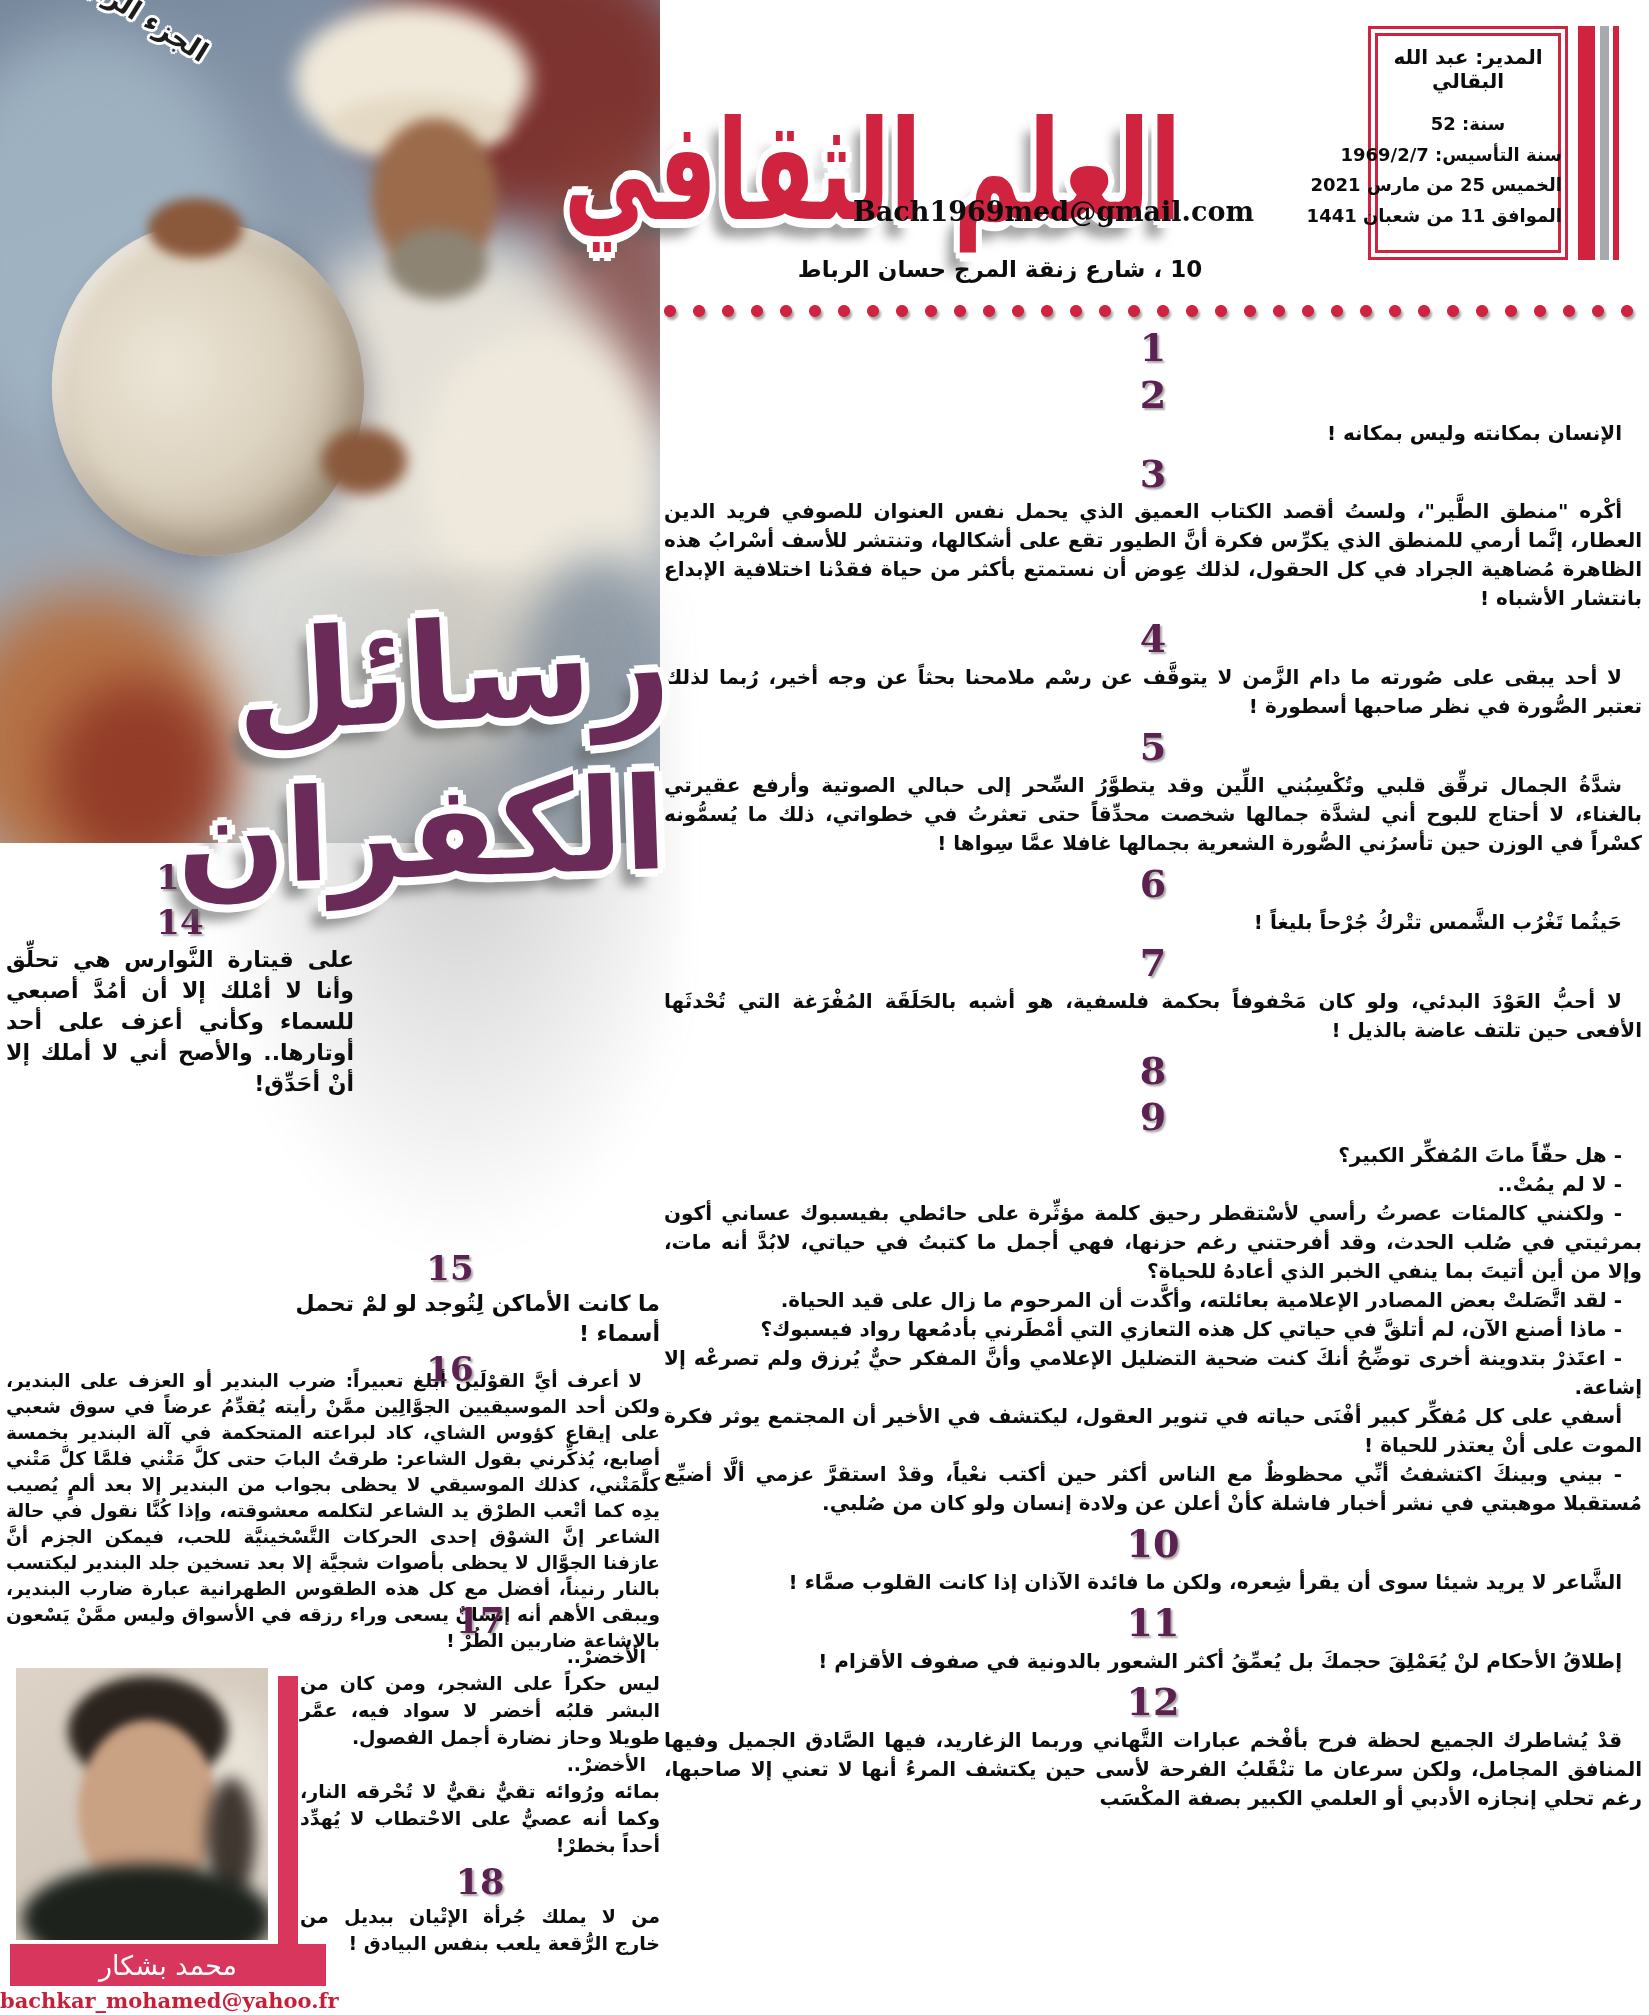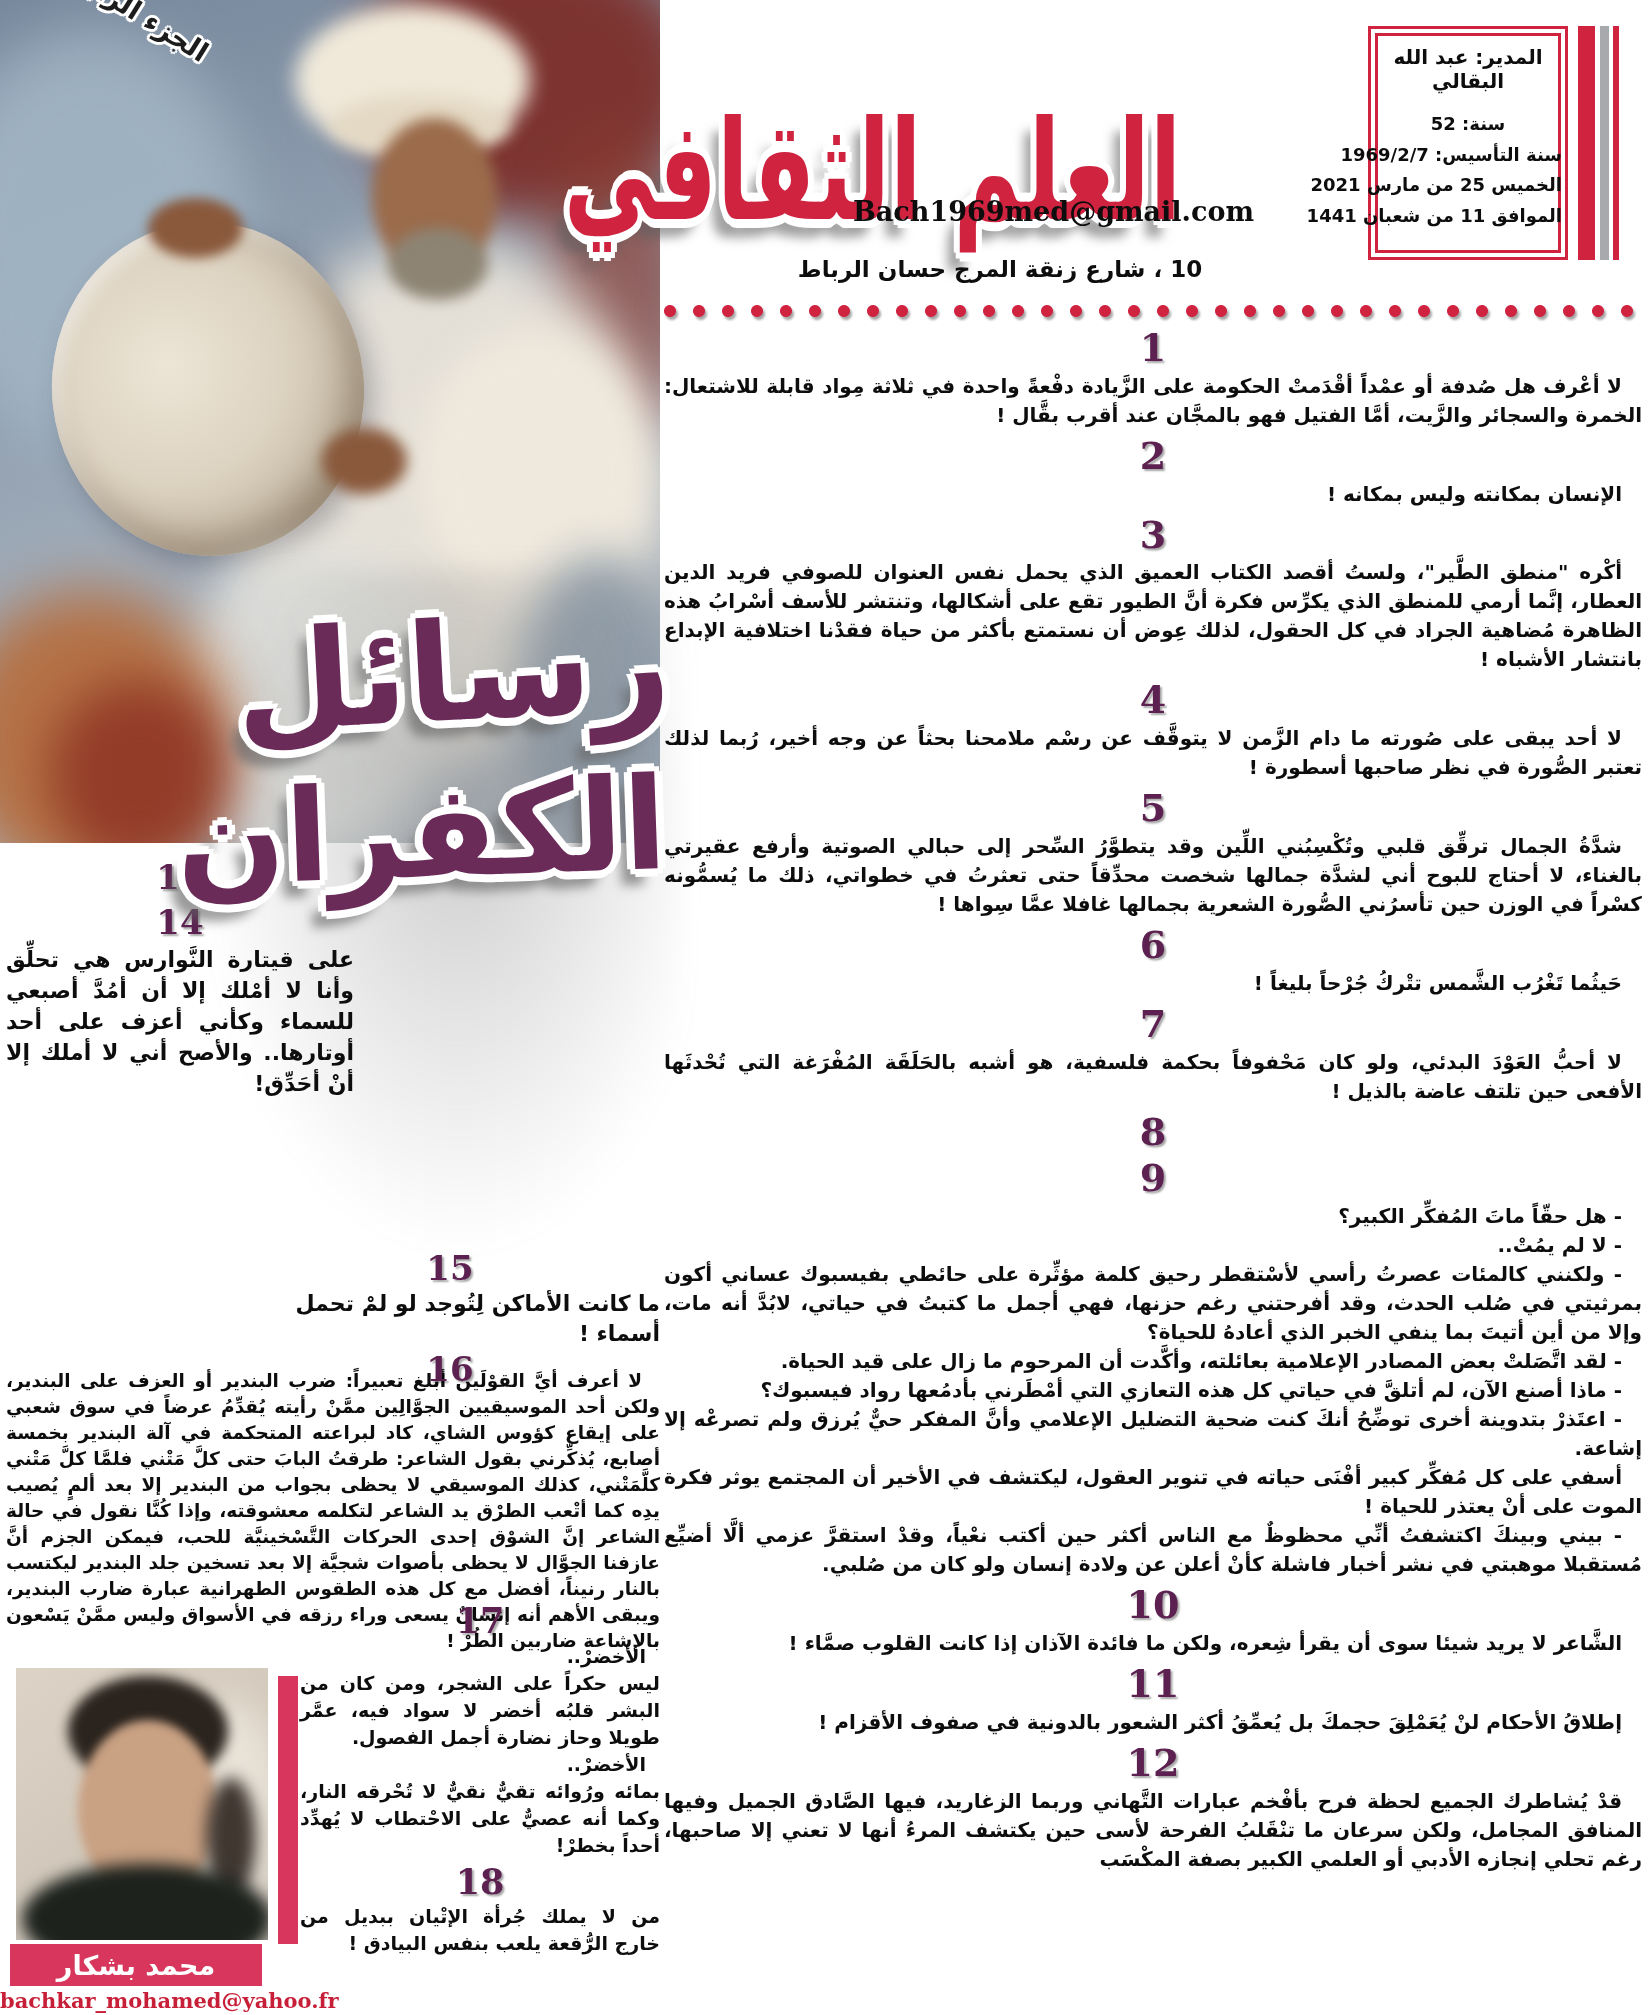--- a/index.html
+++ b/index.html
@@ -100,22 +100,22 @@
 
   
   .author-photo{position:absolute;left:16px;top:1668px;width:252px;height:272px;overflow:hidden;z-index:4;
         background:linear-gradient(145deg,#ddd3c6 0%,#d3c9bc 45%,#c7bfb4 100%);}
   .p-hair{left:52px;top:8px;width:160px;height:110px;background:#2b241e;filter:blur(6px);}
   .p-face{left:62px;top:52px;width:140px;height:180px;background:#c9a183;filter:blur(5px);}
   .p-shirt{left:6px;top:196px;width:250px;height:110px;background:#1d221d;filter:blur(8px);}
   .p-bglight{left:150px;top:30px;width:120px;height:220px;background:#efe9df;filter:blur(18px);opacity:.8;}
   .p-figure{left:190px;top:110px;width:50px;height:120px;background:#403731;filter:blur(8px);}
   .photo-bar{position:absolute;left:278px;top:1676px;width:20px;height:268px;background:#d8365c;z-index:4;}
-  .author-banner{position:absolute;left:10px;top:1944px;width:252px;height:42px;background:#d8365c;z-index:4;
-        color:#fff;font-size:27px;font-weight:700;display:flex;align-items:center;justify-content:center;}
+  .author-banner{position:absolute;left:10px;top:1944px;width:316px;height:42px;background:#d8365c;z-index:4;
+        color:#fff;font-size:27px;font-weight:400;display:flex;align-items:center;justify-content:center;}
   .author-email{position:absolute;left:0;top:1988px;width:305px;text-align:center;z-index:4;
         color:#c81f38;font-weight:800;font-size:21px;direction:ltr;font-family:"DejaVu Serif",serif;}
 </style>
 </head>
 <body>
 
 <div class="page">
 
   <div class="painting">
     <div class="blob b-maroon"></div>
@@ -150,21 +150,20 @@
   <div class="vbar vbar-grey"></div>
   <div class="vbar vbar-red2"></div>
 
   <div class="masthead-email">Bach1969med@gmail.com</div>
   <div class="masthead-address">10 ، شارع زنقة المرج حسان الرباط</div>
   <div class="dotted-sep"></div>
 
   <main class="right-col">
     <section>
       <div class="num">1</div>
-      <p>لا أعْرف هل صُدفة أو عمْداً أقْدَمتْ الحكومة على الزَّيادة دفْعةً واحدة في ثلاثة مِواد قابلة للاشتعال: الخمرة والسجائر والزَّيت، أمَّا الفتيل فهو بالمجَّان عند أقرب بقَّال !</p>
     </section>
     <section>
       <div class="num">2</div>
       <p>الإنسان بمكانته وليس بمكانه !</p>
     </section>
     <section>
       <div class="num">3</div>
       <p>أكْره "منطق الطَّير"، ولستُ أقصد الكتاب العميق الذي يحمل نفس العنوان للصوفي فريد الدين العطار، إنَّما أرمي للمنطق الذي يكرِّس فكرة أنَّ الطيور تقع على أشكالها، وتنتشر للأسف أسْرابُ هذه الظاهرة مُضاهية الجراد في كل الحقول، لذلك عِوض أن نستمتع بأكثر من حياة فقدْنا اختلافية الإبداع بانتشار الأشباه !</p>
     </section>
     <section>

